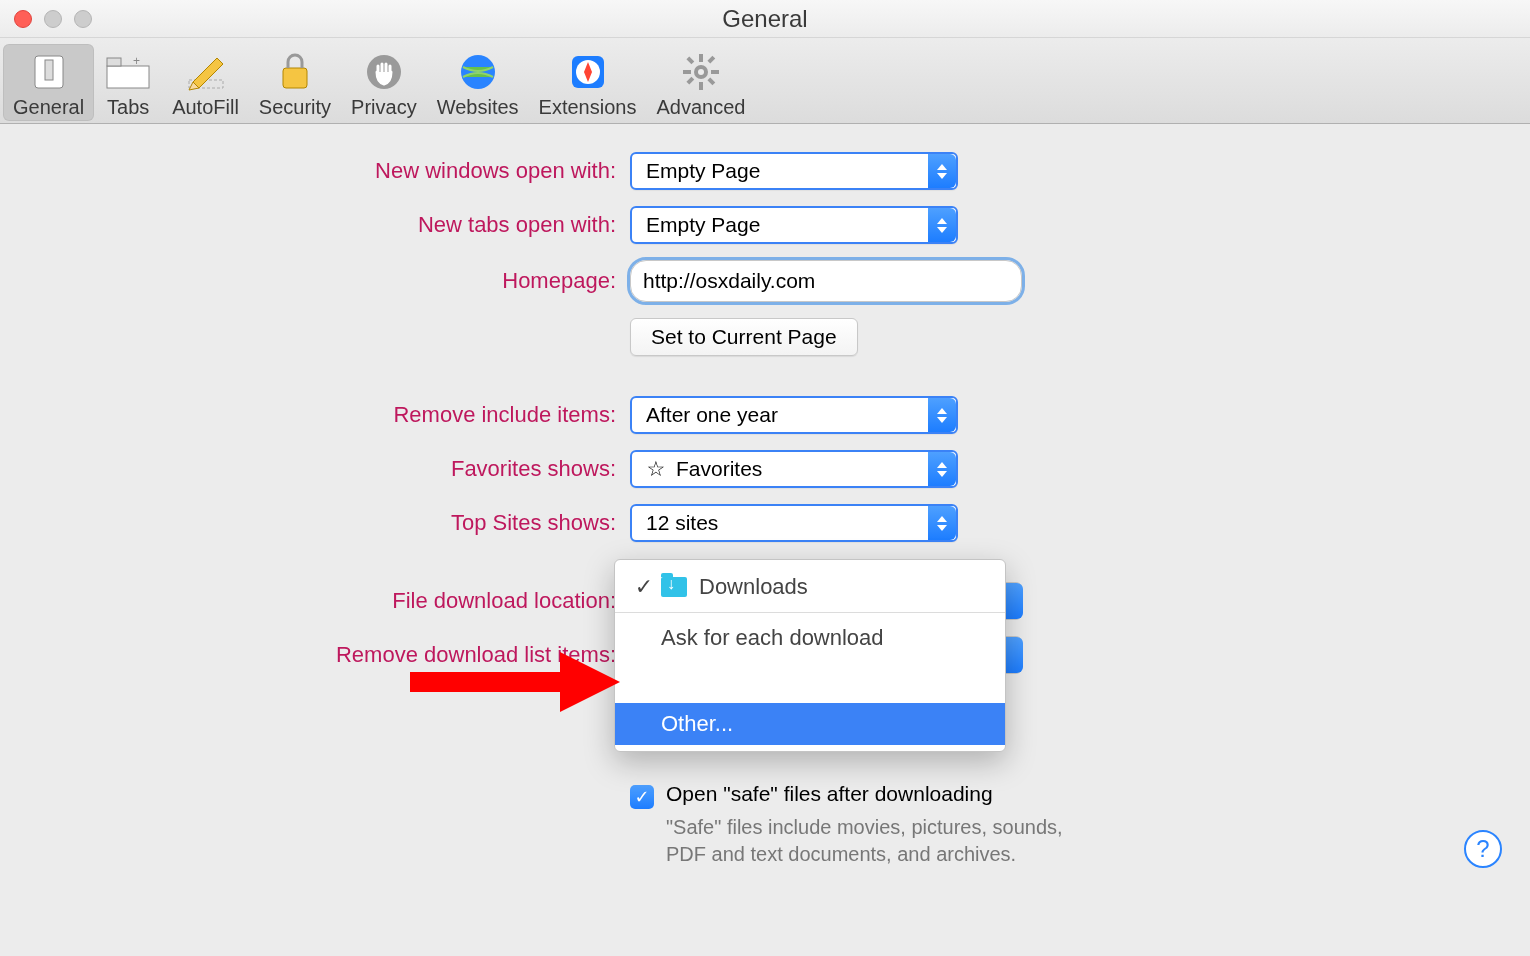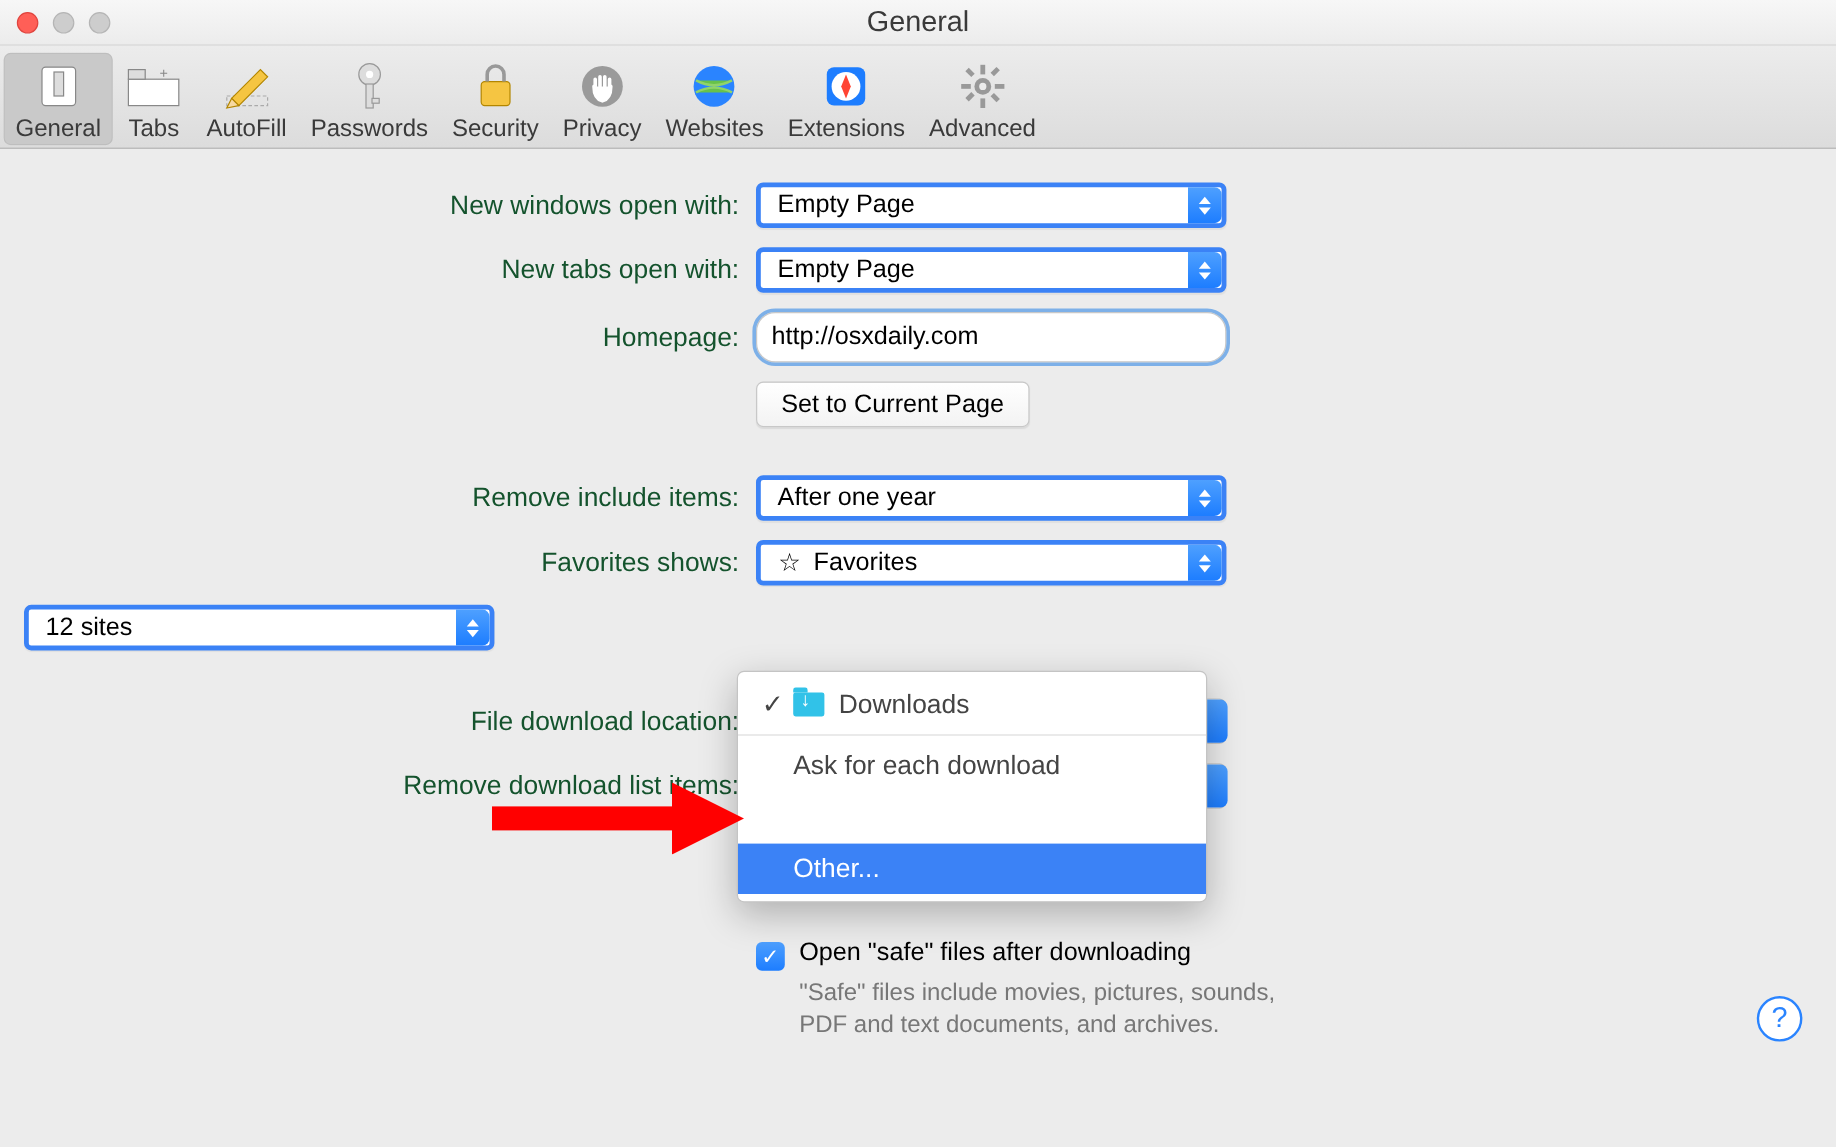--- a/index.html
+++ b/index.html
@@ -68,33 +68,33 @@
   .row {
     display: flex;
     align-items: center;
     margin-bottom: 16px;
   }
   .label-col {
     width: 610px;
     text-align: right;
     padding-right: 14px;
     font-size: 22px;
-    color: #14532d;
+    color: #be185d;
   }
   .ctrl-col {
     position: relative;
   }
   .popup {
     position: relative;
     display: flex;
     align-items: center;
-    width: 392px;
+    width: 328px;
     height: 38px;
     background: #fff;
-    border: 4px solid #3b82f6;
+    border: 2px solid #3b82f6;
     border-radius: 6px;
     padding-left: 14px;
     font-size: 21px;
     box-shadow: 0 1px 1px rgba(0,0,0,0.05);
   }
   .popup .caps {
     position: absolute;
     right: 0; top: 0; bottom: 0;
     width: 28px;
     background: linear-gradient(#4ea0ff, #1d7dff);
@@ -266,31 +266,20 @@
   </div>
   <div class="toolbar-item">
     <div class="toolbar-icon">
       <svg width="46" height="40" viewBox="0 0 46 40">
           <rect x="6" y="28" width="34" height="8" fill="none" stroke="#aaa" stroke-dasharray="3 2"></rect>
           <polygon points="10,30 34,6 40,12 16,36" fill="#f5c542" stroke="#b38600"></polygon>
           <polygon points="10,30 16,36 6,38" fill="#f7d9a0" stroke="#b38600"></polygon>
         </svg>
     </div>
     <span>AutoFill</span>
-  </div>
-  <div class="toolbar-item">
-    <div class="toolbar-icon">
-      <svg width="40" height="44" viewBox="0 0 40 44">
-          <circle cx="20" cy="12" r="9" fill="#ddd" stroke="#999"></circle>
-          <circle cx="20" cy="12" r="3" fill="#fff"></circle>
-          <rect x="17" y="20" width="6" height="20" fill="#ddd" stroke="#999"></rect>
-          <rect x="22" y="32" width="6" height="4" fill="#ddd" stroke="#999"></rect>
-        </svg>
-    </div>
-    <span>Passwords</span>
   </div>
   <div class="toolbar-item">
     <div class="toolbar-icon">
       <svg width="40" height="44" viewBox="0 0 40 44">
           <rect x="8" y="18" width="24" height="20" rx="3" fill="#f5c542" stroke="#b38600"></rect>
           <path d="M13 18 v-6 a7 7 0 0 1 14 0 v6" fill="none" stroke="#999" stroke-width="3"></path>
         </svg>
     </div>
     <span>Security</span>
   </div>
@@ -396,20 +385,21 @@
     <div class="ctrl-col">
       <div class="popup">
         <span class="star">☆</span>
         <span>Favorites</span>
         <div class="caps"></div>
       </div>
     </div>
   </div>
 
   <div class="row">
+    <div class="label-col">Top Sites shows:</div>
     <div class="ctrl-col">
       <div class="popup">
         <span>12 sites</span>
         <div class="caps"></div>
       </div>
     </div>
   </div>
 
   <div class="spacer"></div>
 

